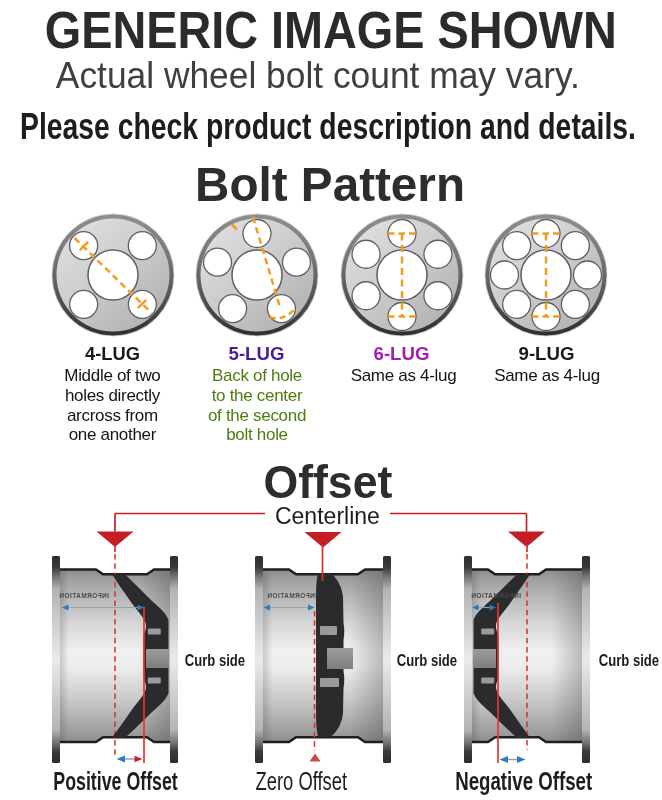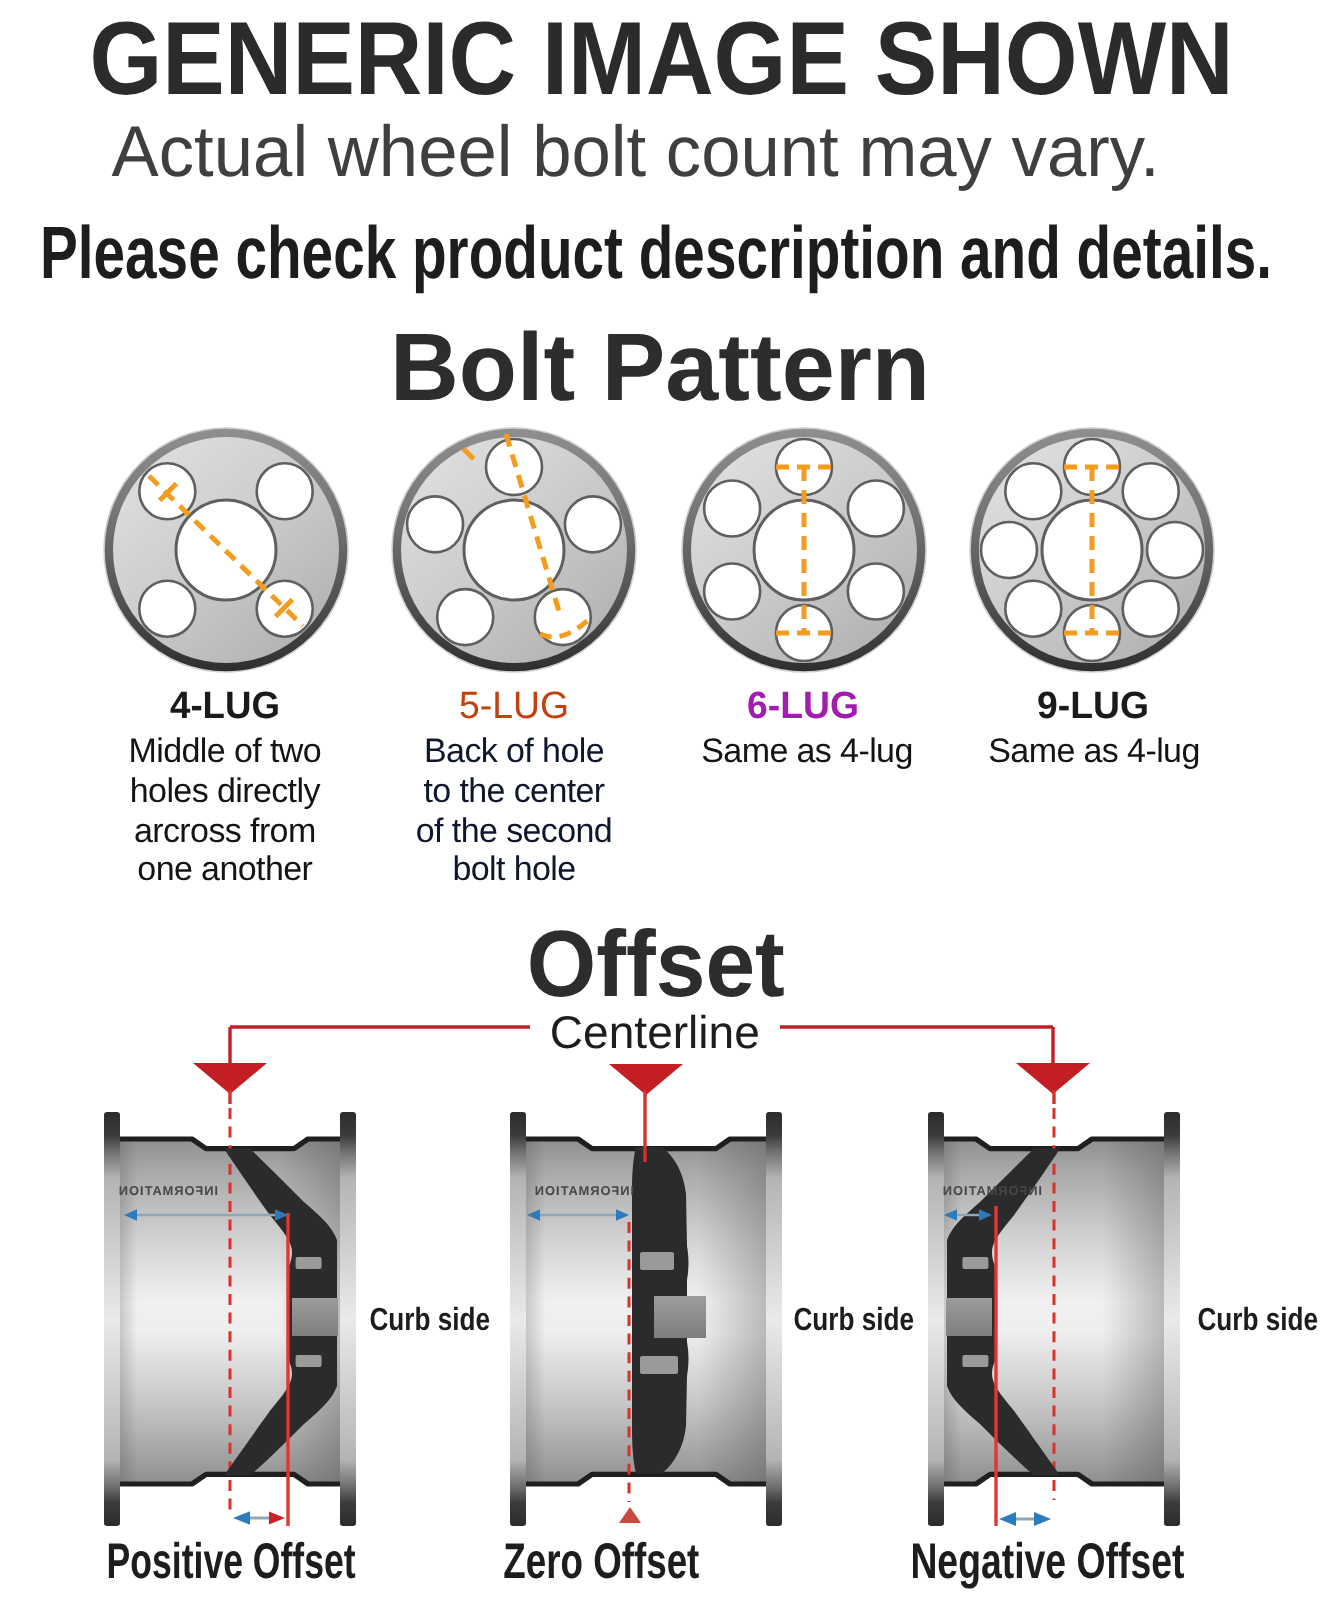--- a/index.html
+++ b/index.html
@@ -123,29 +123,29 @@
       <circle cx="65" cy="106.5" r="14" fill="#ffffff" stroke="#5f5f5f" stroke-width="1.3"></circle>
       <circle cx="35.65506858075828" cy="94.34493141924173" r="14" fill="#ffffff" stroke="#5f5f5f" stroke-width="1.3"></circle>
       <circle cx="23.5" cy="65" r="14" fill="#ffffff" stroke="#5f5f5f" stroke-width="1.3"></circle>
       <circle cx="35.65506858075827" cy="35.65506858075828" r="14" fill="#ffffff" stroke="#5f5f5f" stroke-width="1.3"></circle>
       <line stroke="#f49c1e" stroke-width="2.5" fill="none" x1="65" y1="23.5" x2="65" y2="106.5" stroke-dasharray="7 4.5"></line>
       <line stroke="#f49c1e" stroke-width="2.5" fill="none" x1="51" y1="23.5" x2="79" y2="23.5" stroke-dasharray="6.5 4"></line>
       <line stroke="#f49c1e" stroke-width="2.5" fill="none" x1="51" y1="106.5" x2="79" y2="106.5" stroke-dasharray="6.5 4"></line>
     </svg>
 
   <div class="col-label" style="left:-67.5px;top:343.8px;width:360px;font-size:19px;font-weight:700;color:#1a1a1a;"><span class="fit" style="transform: scaleX(0.9649);">4-LUG</span></div>
-  <div class="col-label" style="left:76.5px;top:343.8px;width:360px;font-size:19px;font-weight:400;color:#c2410c;"><span class="fit" style="transform: scaleX(0.9825);">5-LUG</span></div>
+  <div class="col-label" style="left:76.5px;top:343.8px;width:360px;font-size:19px;font-weight:700;color:#4c1d95;"><span class="fit" style="transform: scaleX(0.9825);">5-LUG</span></div>
   <div class="col-label" style="left:221.5px;top:343.8px;width:360px;font-size:19px;font-weight:700;color:#a21caf;"><span class="fit" style="transform: scaleX(0.9825);">6-LUG</span></div>
   <div class="col-label" style="left:366px;top:343.8px;width:360px;font-size:19px;font-weight:700;color:#1a1a1a;"><span class="fit" style="transform: scaleX(0.9825);">9-LUG</span></div>
 
   <div class="col-desc" style="left:-67.6px;top:366.4px;width:360px;font-size:17px;line-height:19.6px;letter-spacing:-0.3px;color:#141414;">Middle of two
 holes directly
 arcross from
 one another</div>
-  <div class="col-desc" style="left:77px;top:366.4px;width:360px;font-size:17px;line-height:19.6px;letter-spacing:-0.3px;color:#0f172a;">Back of hole
+  <div class="col-desc" style="left:77px;top:366.4px;width:360px;font-size:17px;line-height:19.6px;letter-spacing:-0.3px;color:#4d7c0f;">Back of hole
 to the center
 of the second
 bolt hole</div>
   <div class="col-desc" style="left:223.5px;top:366.4px;width:360px;font-size:17px;line-height:19.6px;letter-spacing:-0.3px;color:#141414;">Same as 4-lug</div>
   <div class="col-desc" style="left:367px;top:366.4px;width:360px;font-size:17px;line-height:19.6px;letter-spacing:-0.3px;color:#141414;">Same as 4-lug</div>
 
   <div class="tline" style="left:-272px;top:457.8px;font-size:47px;font-weight:700;color:#2d2d2d;"><span class="fit" style="transform: scaleX(0.9499);">Offset</span></div>
   <div class="tline" style="left:-272.5px;top:505.3px;font-size:23px;font-weight:400;color:#1d1d1d;"><span class="fit" style="transform: scaleX(1.0015);">Centerline</span></div>
 
   <svg id="bracket" class="abs" style="left:88px;top:498px" width="480" height="52" viewBox="0 0 480 52">
@@ -226,16 +226,16 @@
       <line x1="52" y1="214.5" x2="69" y2="214.5" stroke="#8fa6b6" stroke-width="1.5"></line>
       <path d="M 47.5 214.5 L 56 211 L 56 218 Z" fill="#2b7bbf"></path>
       <path d="M 73.5 214.5 L 65 211 L 65 218 Z" fill="#2b7bbf"></path>
     </svg>
 
   <div class="col-label" style="left:34.5px;top:653px;width:360px;font-size:16px;color:#1c1c1c;"><span class="fit" style="transform: scaleX(0.8177);">Curb side</span></div>
   <div class="col-label" style="left:246.5px;top:653px;width:360px;font-size:16px;color:#1c1c1c;"><span class="fit" style="transform: scaleX(0.8177);">Curb side</span></div>
   <div class="col-label" style="left:448.5px;top:653px;width:360px;font-size:16px;color:#1c1c1c;"><span class="fit" style="transform: scaleX(0.8177);">Curb side</span></div>
 
   <div class="col-label" style="left:-64.5px;top:768.8px;width:360px;font-size:25px;font-weight:700;color:#1d1d1d;"><span class="fit" style="transform: scaleX(0.7112);">Positive Offset</span></div>
-  <div class="col-label" style="left:141px;top:768.8px;width:320px;font-size:25px;font-weight:700;color:#1d1d1d;"><span class="fit" style="transform: scaleX(0.7349);">Zero Offset</span></div>
+  <div class="col-label" style="left:141px;top:768.8px;width:320px;font-size:25px;font-weight:400;color:#1d1d1d;"><span class="fit" style="transform: scaleX(0.7349);">Zero Offset</span></div>
   <div class="col-label" style="left:343.5px;top:768.8px;width:360px;font-size:25px;font-weight:700;color:#1d1d1d;"><span class="fit" style="transform: scaleX(0.747);">Negative Offset</span></div>
 
 </div>
 
 </body></html>

